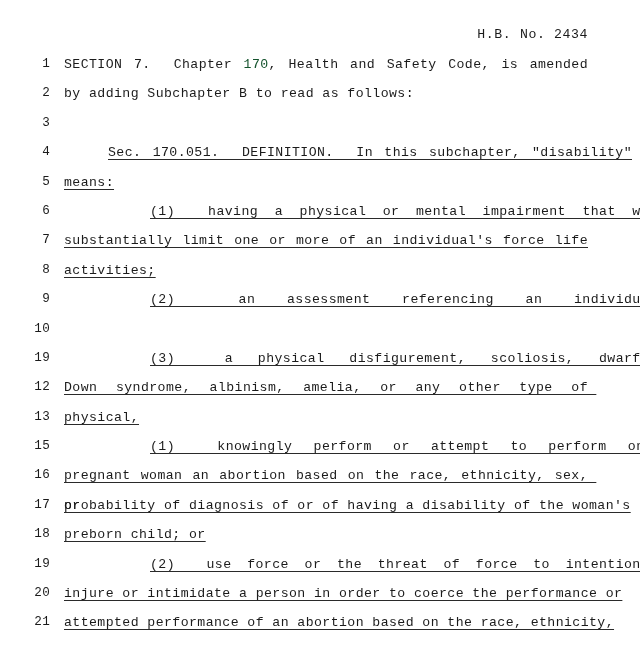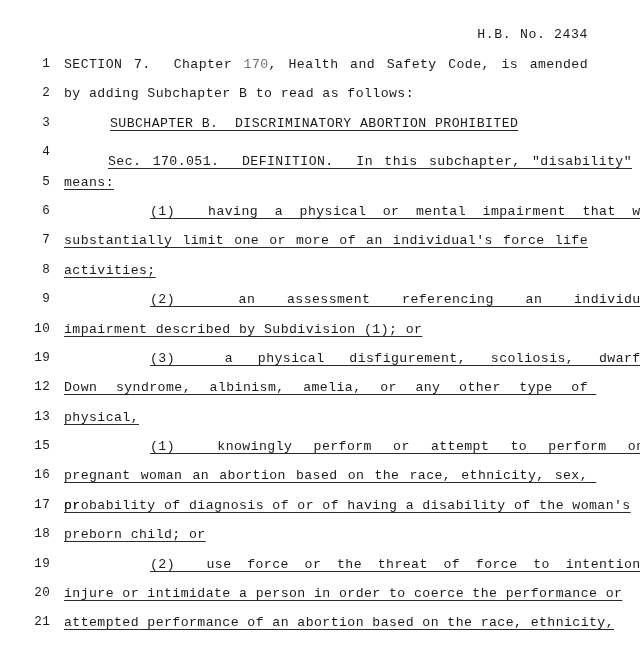--- a/index.html
+++ b/index.html
@@ -77,26 +77,26 @@
     white-space: pre-wrap;
     word-spacing: 0;
   }
   
   .line-text.underline {
     text-decoration: underline;
     text-decoration-thickness: 1px;
     text-underline-offset: 3px;
     text-decoration-color: #2a2a2a;
   }
-  .indent-1 { padding-left: 44px; margin-top: 9px; }
+  .indent-1 { padding-left: 44px; }
   .indent-2 { padding-left: 86px; }
   .heading-indent { padding-left: 46px; }
 
   .statute-link {
-    color: #737373;
+    color: #14532d;
     text-decoration: none;
   }
 </style>
 </head>
 <body>
 
 <div class="page">
 
   <div class="bill-header">H.B. No. 2434</div>
 
@@ -104,21 +104,20 @@
       <div class="line">
         <span class="line-number">1</span>
         <span class="line-text justify"><span>SECTION 7.  Chapter </span><a class="statute-link" href="#">170</a><span>, Health and Safety Code, is amended</span></span>
       </div>
       <div class="line">
         <span class="line-number">2</span>
         <span class="line-text">by adding Subchapter B to read as follows:</span>
       </div>
       <div class="line">
         <span class="line-number">3</span>
-        <span class="line-text underline heading-indent">SUBCHAPTER B.  DISCRIMINATORY ABORTION PROHIBITED</span>
       </div>
       <div class="line">
         <span class="line-number">4</span>
         <span class="line-text justify underline indent-1">Sec. 170.051.  DEFINITION.  In this subchapter, "disability"</span>
       </div>
       <div class="line">
         <span class="line-number">5</span>
         <span class="line-text underline">means:</span>
       </div>
       <div class="line">
@@ -132,21 +131,20 @@
       <div class="line">
         <span class="line-number">8</span>
         <span class="line-text underline">activities;</span>
       </div>
       <div class="line">
         <span class="line-number">9</span>
         <span class="line-text justify underline indent-2">(2)  an assessment referencing an individual's</span>
       </div>
       <div class="line">
         <span class="line-number">10</span>
-        <span class="line-text underline">impairment described by Subdivision (1); or</span>
       </div>
       <div class="line">
         <span class="line-number">19</span>
         <span class="line-text justify underline indent-2">(3)  a physical disfigurement, scoliosis, dwarfism,</span>
       </div>
       <div class="line">
         <span class="line-number">12</span>
         <span class="line-text justify underline">Down syndrome, albinism, amelia, or any other type of physical,</span>
       </div>
       <div class="line">

